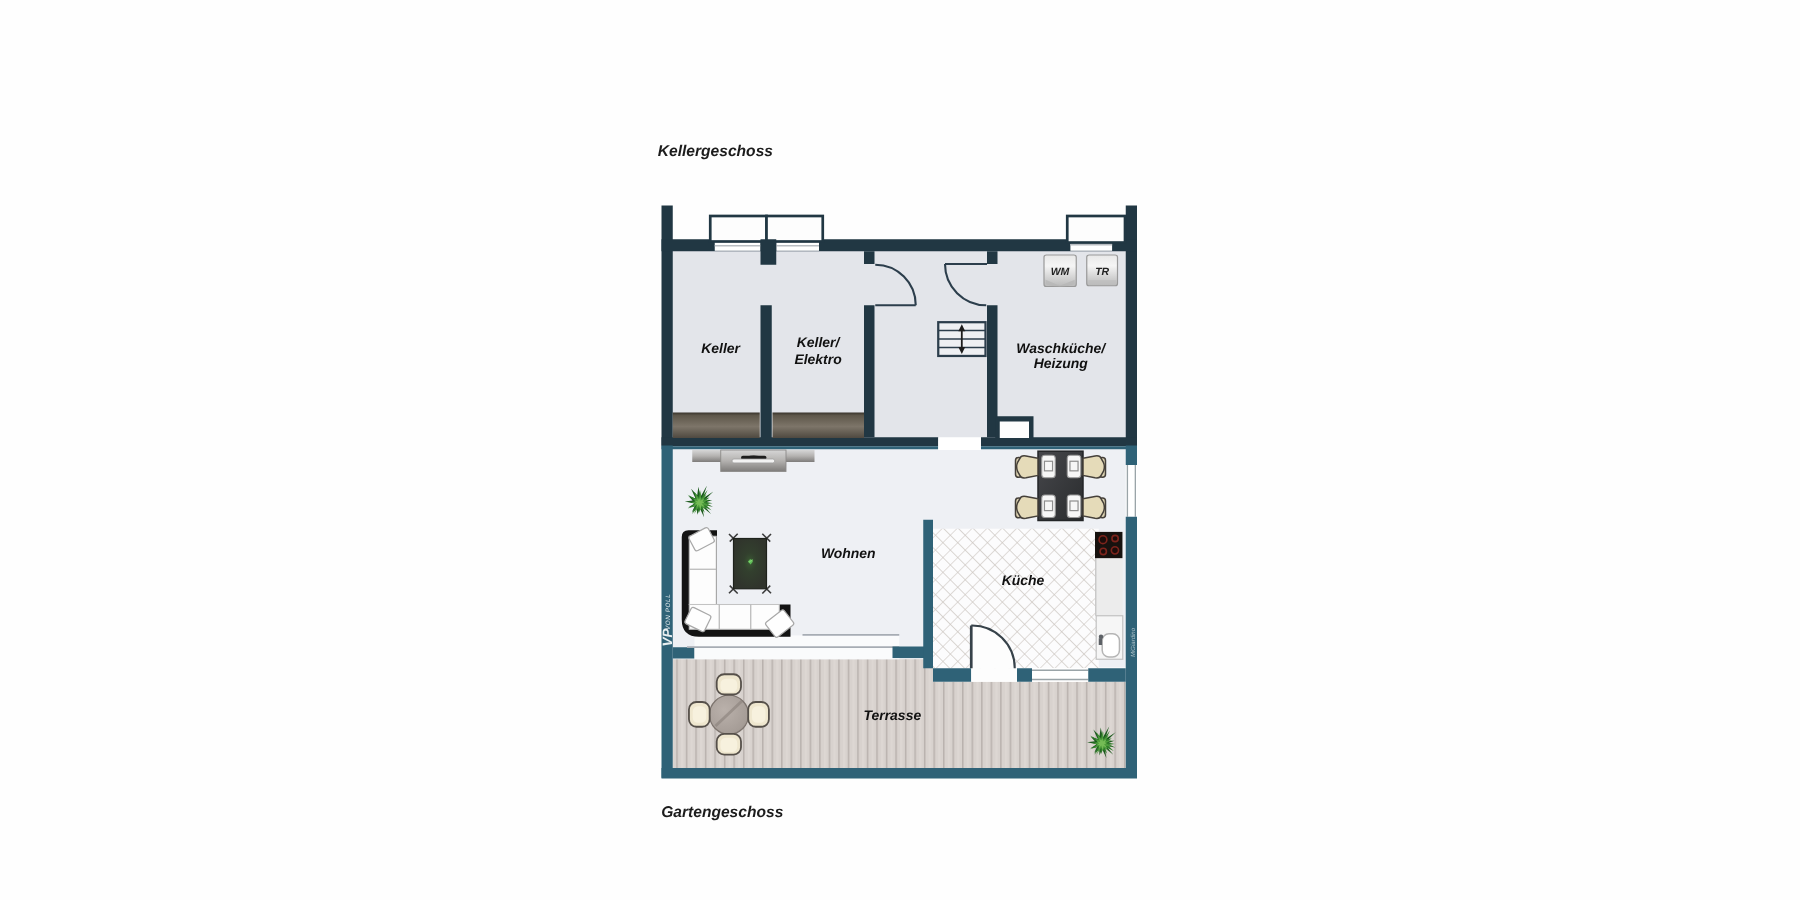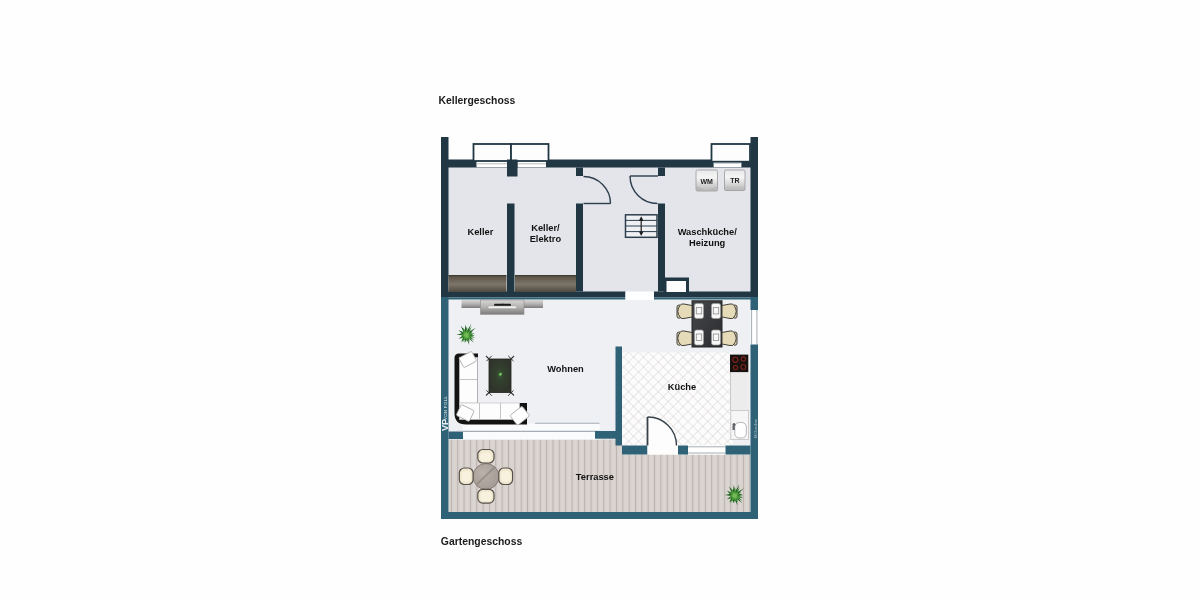--- a/index.html
+++ b/index.html
@@ -1,17 +1,17 @@
 <!DOCTYPE html>
 <html><head>
 <meta charset="utf-8">
 <style>
   html,body{margin:0;padding:0;background:#ffffff;}
   .page{position:relative;width:1200px;height:600px;background:#fefefe;overflow:hidden;
-        font-family:"Liberation Sans", sans-serif;}
+        font-family:"Liberation Sans", sans-serif;font-style:italic;}
   svg{position:absolute;left:0;top:0;}
   text{font-family:"Liberation Sans", sans-serif;}
 </style>
 </head>
 <body>
 <div class="page">
 <svg width="1200" height="600" viewBox="0 0 1200 600">
 <defs>
   <linearGradient id="lightwell" x1="0" y1="0" x2="0" y2="1">
     <stop offset="0" stop-color="#38332b"></stop>

